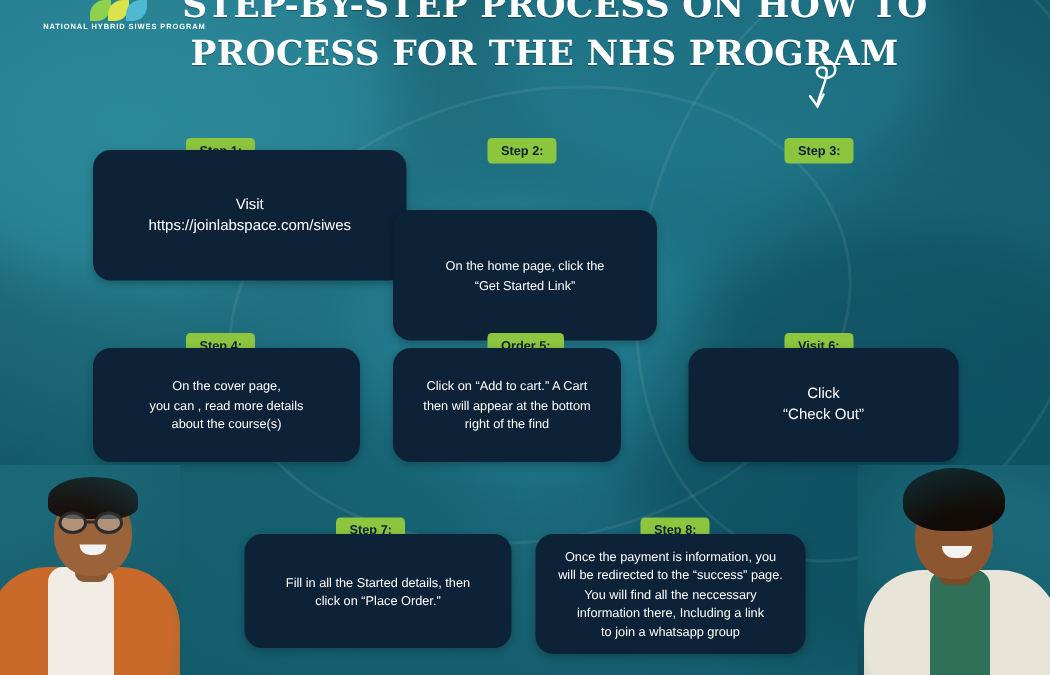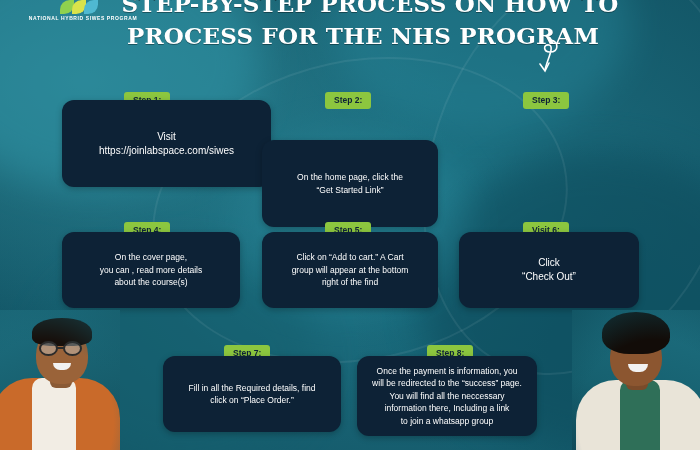--- a/index.html
+++ b/index.html
@@ -128,21 +128,21 @@
   #card1 { left: 62px;  top: 100px; width: 209px; height: 87px; }
   #lab1  { left: 124px; top: 92px; }
   #card2 { left: 262px; top: 100px; width: 176px; height: 87px; margin-top: 40px; }
   #lab2  { left: 325px; top: 92px; }
   #card3 { left: 459px; top: 100px; width: 180px; height: 87px; }
   #lab3  { left: 523px; top: 92px; }
 
   
   #card4 { left: 62px;  top: 232px; width: 178px; height: 76px; }
   #lab4  { left: 124px; top: 222px; }
-  #card5 { left: 262px; top: 232px; width: 176px; height: 76px; }
+  #card5 { left: 262px; top: 232px; width: 152px; height: 76px; }
   #lab5  { left: 325px; top: 222px; }
   #card6 { left: 459px; top: 232px; width: 180px; height: 76px; }
   #lab6  { left: 523px; top: 222px; }
 
   
   #card7 { left: 163px; top: 356px; width: 178px; height: 76px; }
   #lab7  { left: 224px; top: 345px; }
   #card8 { left: 357px; top: 356px; width: 180px; height: 80px; }
   #lab8  { left: 427px; top: 345px; }
 
@@ -244,41 +244,41 @@
 
   <div class="steplabel" id="lab4">Step 4:</div>
   <div class="card" id="card4">
     <div class="body">
       <div>On the cover page,</div>
       <div>you can , read more details</div>
       <div>about the course(s)</div>
     </div>
   </div>
 
-  <div class="steplabel" id="lab5">Step 5:</div>
+  <div class="steplabel" id="lab5">Order 5:</div>
   <div class="card" id="card5">
     <div class="body">
       <div>Click on “Add to cart.” A Cart</div>
-      <div>group will appear at the bottom</div>
+      <div>then will appear at the bottom</div>
       <div>right of the find</div>
     </div>
   </div>
 
   <div class="steplabel" id="lab6">Visit 6:</div>
   <div class="card" id="card6">
     <div class="body">
       <div class="big">Click</div>
       <div class="big">“Check Out”</div>
     </div>
   </div>
 
   <div class="steplabel" id="lab7">Step 7:</div>
   <div class="card" id="card7">
     <div class="body">
-      <div>Fill in all the Required details, find</div>
+      <div>Fill in all the Started details, then</div>
       <div>click on “Place Order.”</div>
     </div>
   </div>
 
   <div class="steplabel" id="lab8">Step 8:</div>
   <div class="card" id="card8">
     <div class="body">
       <div>Once the payment is information, you</div>
       <div>will be redirected to the “success” page.</div>
       <div>You will find all the neccessary</div>

